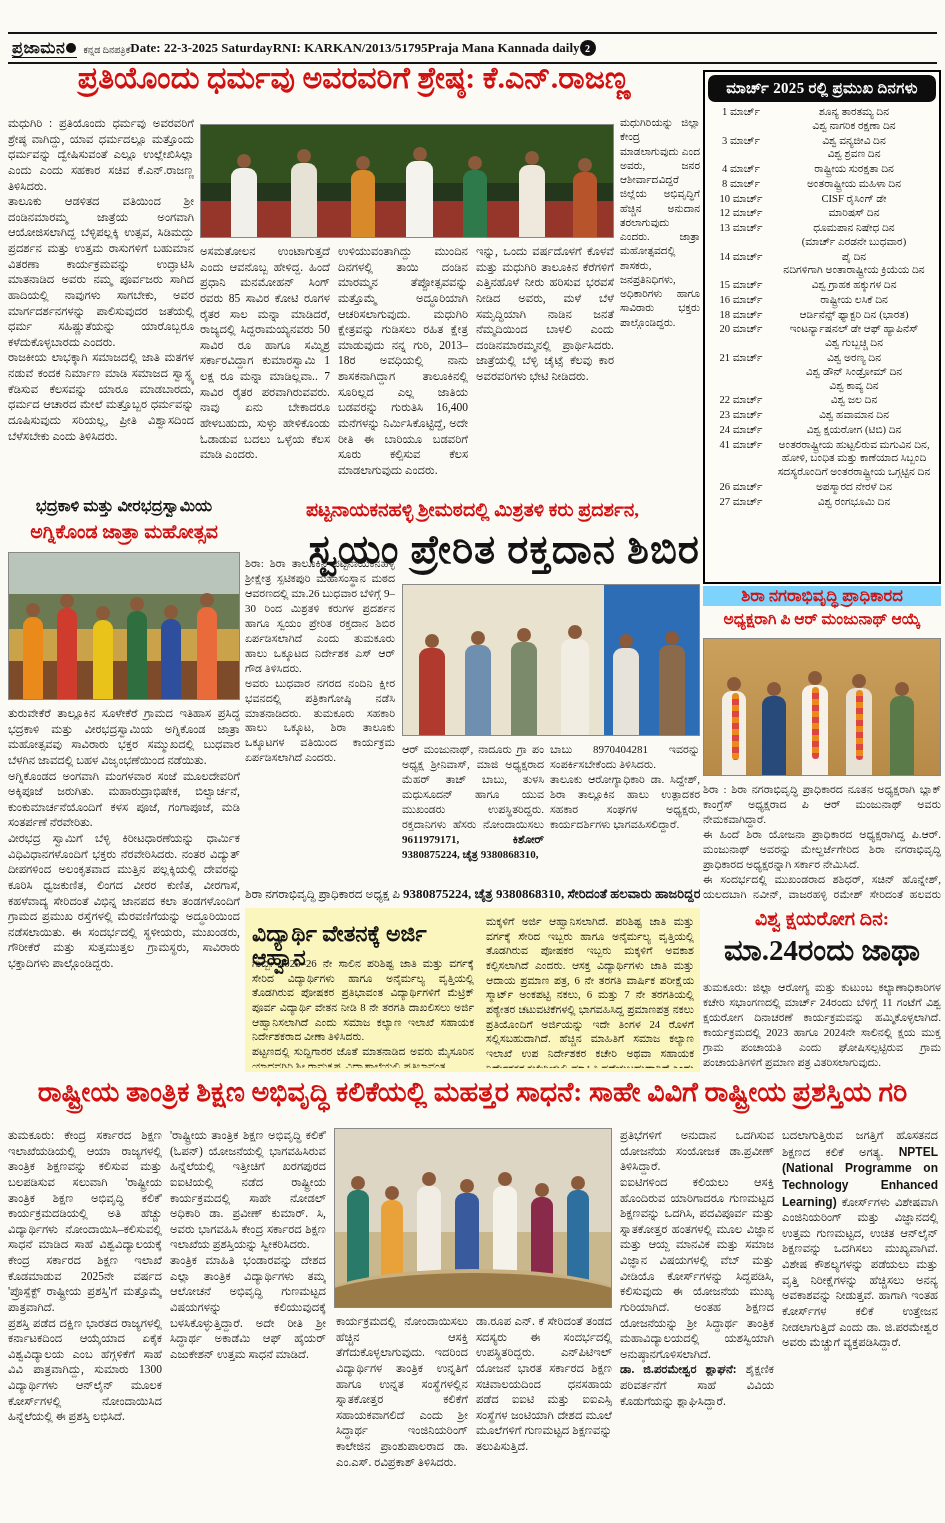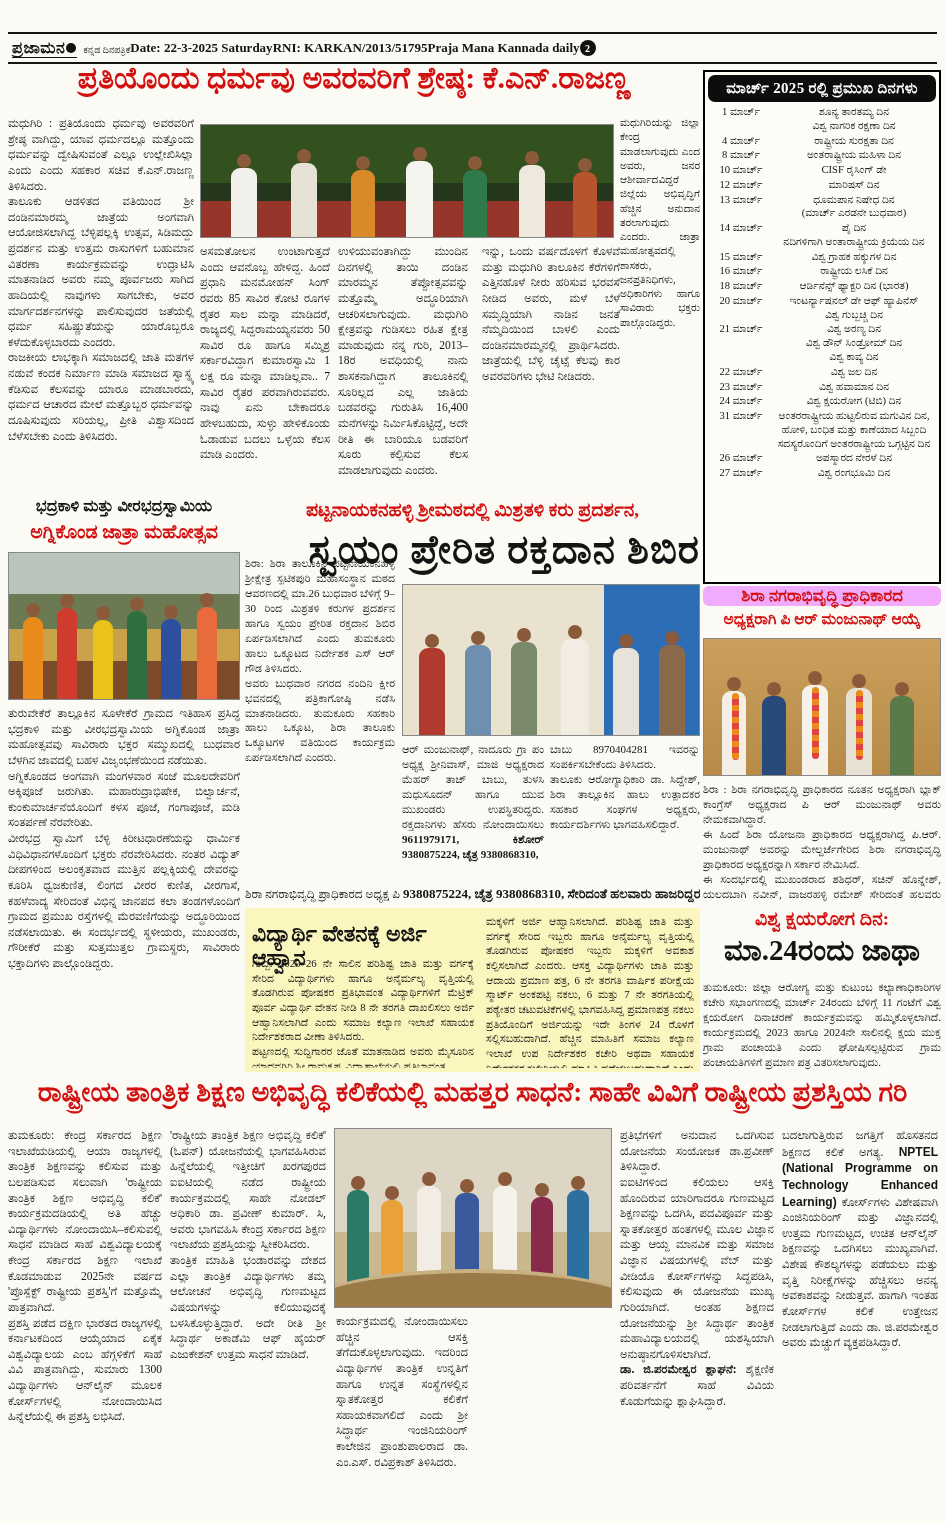--- a/index.html
+++ b/index.html
@@ -41,21 +41,21 @@
   .person::before{content:"";position:absolute;top:-14px;left:50%;transform:translateX(-50%);
                   width:14px;height:14px;border-radius:50%;background:#8a5a3b;}
   .garland::after{content:"";position:absolute;left:40%;top:2px;width:7px;height:80%;
                   background:repeating-linear-gradient(#e98a1a 0 6px,#d44 6px 12px);border-radius:4px;}
   .table-arc{position:absolute;left:-10%;bottom:-36px;width:120%;height:70px;border-radius:50%;
              background:#9a7a46;border-top:4px solid #c9b081;}
 
   .kicker-red{font-size:19px;font-weight:bold;}
   .big-black{font-size:40px;font-weight:bold;letter-spacing:1px;text-align:right;}
   .side-head{font-size:16.5px;font-weight:bold;}
-  .side-head-hl{background:#f0abfc;border-radius:6px;}
+  .side-head-hl{background:#7dd3fc;}
   .yellow-box{background:#fbf6bd;}
   .ybox-head{font-size:22px;font-weight:bold;line-height:1.1;}
   .small-txt{font-size:10.5px;}
 </style>
 </head>
 <body>
 
 <div class="page">
 
   <div class="abs mast">
@@ -78,33 +78,38 @@
     <span class="person" style="--c:#f2f0ea;left:30px;width:26px;height:62%;"></span>
     <span class="person" style="--c:#e7e2d6;left:90px;width:26px;height:66%;"></span>
     <span class="person" style="--c:#d8892a;left:150px;width:24px;height:60%;"></span>
     <span class="person" style="--c:#f5f3ee;left:205px;width:27px;height:68%;"></span>
     <span class="person" style="--c:#2f7a4b;left:262px;width:24px;height:60%;"></span>
     <span class="person" style="--c:#efe9dd;left:318px;width:26px;height:64%;"></span>
     <span class="person" style="--c:#b8542c;left:372px;width:24px;height:58%;"></span>
   </div>
   <div class="abs btxt" style="left:200px;top:244px;width:130px;height:248px;">ಅಸಮತೋಲನ ಉಂಟಾಗುತ್ತದೆ ಎಂದು ಆವನೊಬ್ಬ ಹೇಳಿದ್ದ. ಹಿಂದೆ ಪ್ರಧಾನಿ ಮನಮೋಹನ್ ಸಿಂಗ್ ರವರು 85 ಸಾವಿರ ಕೋಟಿ ರೂಗಳ ರೈತರ ಸಾಲ ಮನ್ನಾ ಮಾಡಿದರೆ, ರಾಜ್ಯದಲ್ಲಿ ಸಿದ್ದರಾಮಯ್ಯನವರು 50 ಸಾವಿರ ರೂ ಹಾಗೂ ಸಮ್ಮಿಶ್ರ ಸರ್ಕಾರವಿದ್ದಾಗ ಕುಮಾರಸ್ವಾಮಿ 1 ಲಕ್ಷ ರೂ ಮನ್ನಾ ಮಾಡಿಲ್ಲವಾ.. 7 ಸಾವಿರ ರೈತರ ಪರವಾಗಿರುವವರು. ನಾವು ಏನು ಬೇಕಾದರೂ ಹೇಳಬಹುದು, ಸುಳ್ಳು ಹೇಳಿಕೊಂಡು ಓಡಾಡುವ ಬದಲು ಒಳ್ಳೆಯ ಕೆಲಸ ಮಾಡಿ ಎಂದರು.</div>
   <div class="abs btxt" style="left:338px;top:244px;width:130px;height:248px;">ಉಳಿಯುವಂತಾಗಿದ್ದು ಮುಂದಿನ ದಿನಗಳಲ್ಲಿ ತಾಯಿ ದಂಡಿನ ಮಾರಮ್ಮನ ತೆಪ್ಪೋತ್ಸವವನ್ನು ಮತ್ತೊಮ್ಮೆ ಅದ್ಧೂರಿಯಾಗಿ ಆಚರಿಸಲಾಗುವುದು. ಮಧುಗಿರಿ ಕ್ಷೇತ್ರವನ್ನು ಗುಡಿಸಲು ರಹಿತ ಕ್ಷೇತ್ರ ಮಾಡುವುದು ನನ್ನ ಗುರಿ, 2013–18ರ ಅವಧಿಯಲ್ಲಿ ನಾನು ಶಾಸಕನಾಗಿದ್ದಾಗ ತಾಲೂಕಿನಲ್ಲಿ ಸೂರಿಲ್ಲದ ಎಲ್ಲ ಜಾತಿಯ ಬಡವರನ್ನು ಗುರುತಿಸಿ 16,400 ಮನೆಗಳನ್ನು ನಿರ್ಮಿಸಿಕೊಟ್ಟಿದ್ದೆ, ಅದೇ ರೀತಿ ಈ ಬಾರಿಯೂ ಬಡವರಿಗೆ ಸೂರು ಕಲ್ಪಿಸುವ ಕೆಲಸ ಮಾಡಲಾಗುವುದು ಎಂದರು.</div>
-  <div class="abs btxt" style="left:476px;top:244px;width:138px;height:248px;margin-left:6px;">ಇನ್ನು, ಒಂದು ವರ್ಷದೊಳಗೆ ಕೊಳವೆ ಮತ್ತು ಮಧುಗಿರಿ ತಾಲೂಕಿನ ಕೆರೆಗಳಿಗೆ ಎತ್ತಿನಹೊಳೆ ನೀರು ಹರಿಸುವ ಭರವಸೆ ನೀಡಿದ ಅವರು, ಮಳೆ ಬೆಳೆ ಸಮೃದ್ಧಿಯಾಗಿ ನಾಡಿನ ಜನತೆ ನೆಮ್ಮದಿಯಿಂದ ಬಾಳಲಿ ಎಂದು ದಂಡಿನಮಾರಮ್ಮನಲ್ಲಿ ಪ್ರಾರ್ಥಿಸಿದರು. ಜಾತ್ರೆಯಲ್ಲಿ ಬೆಳ್ಳಿ ಚೈಟ್ಸೆ ಕೆಲವು ಕಾರ ಅವರವರಿಗಳು ಭೇಟಿ ನೀಡಿದರು.</div>
+  <div class="abs btxt" style="left:476px;top:244px;width:138px;height:248px;">ಇನ್ನು, ಒಂದು ವರ್ಷದೊಳಗೆ ಕೊಳವೆ ಮತ್ತು ಮಧುಗಿರಿ ತಾಲೂಕಿನ ಕೆರೆಗಳಿಗೆ ಎತ್ತಿನಹೊಳೆ ನೀರು ಹರಿಸುವ ಭರವಸೆ ನೀಡಿದ ಅವರು, ಮಳೆ ಬೆಳೆ ಸಮೃದ್ಧಿಯಾಗಿ ನಾಡಿನ ಜನತೆ ನೆಮ್ಮದಿಯಿಂದ ಬಾಳಲಿ ಎಂದು ದಂಡಿನಮಾರಮ್ಮನಲ್ಲಿ ಪ್ರಾರ್ಥಿಸಿದರು. ಜಾತ್ರೆಯಲ್ಲಿ ಬೆಳ್ಳಿ ಚೈಟ್ಸೆ ಕೆಲವು ಕಾರ ಅವರವರಿಗಳು ಭೇಟಿ ನೀಡಿದರು.</div>
   <div class="abs btxt small-txt" style="left:620px;top:116px;width:80px;height:376px;">ಮಧುಗಿರಿಯನ್ನು ಜಿಲ್ಲಾ ಕೇಂದ್ರ ಮಾಡಲಾಗುವುದು ಎಂದ ಅವರು, ಜನರ ಆಶೀರ್ವಾದವಿದ್ದರೆ ಜಿಲ್ಲೆಯ ಅಭಿವೃದ್ಧಿಗೆ ಹೆಚ್ಚಿನ ಅನುದಾನ ತರಲಾಗುವುದು ಎಂದರು. ಜಾತ್ರಾ ಮಹೋತ್ಸವದಲ್ಲಿ ಶಾಸಕರು, ಜನಪ್ರತಿನಿಧಿಗಳು, ಅಧಿಕಾರಿಗಳು ಹಾಗೂ ಸಾವಿರಾರು ಭಕ್ತರು ಪಾಲ್ಗೊಂಡಿದ್ದರು.</div>
 
   <div class="abs march">
     <div class="march-band">ಮಾರ್ಚ್ 2025 ರಲ್ಲಿ ಪ್ರಮುಖ ದಿನಗಳು</div>
     <div class="march-list">
 
         <div class="march-row">
           <span class="march-date">1 ಮಾರ್ಚ್</span>
           <span class="march-ev">ಶೂನ್ಯ ತಾರತಮ್ಯ ದಿನ
 ವಿಶ್ವ ನಾಗರಿಕ ರಕ್ಷಣಾ ದಿನ</span>
         </div>
 
+        <div class="march-row">
+          <span class="march-date">3 ಮಾರ್ಚ್</span>
+          <span class="march-ev">ವಿಶ್ವ ವನ್ಯಜೀವಿ ದಿನ
+ವಿಶ್ವ ಶ್ರವಣ ದಿನ</span>
+        </div>
 
         <div class="march-row">
           <span class="march-date">4 ಮಾರ್ಚ್</span>
           <span class="march-ev">ರಾಷ್ಟ್ರೀಯ ಸುರಕ್ಷತಾ ದಿನ</span>
         </div>
 
         <div class="march-row">
           <span class="march-date">8 ಮಾರ್ಚ್</span>
           <span class="march-ev">ಅಂತರಾಷ್ಟ್ರೀಯ ಮಹಿಳಾ ದಿನ</span>
         </div>
@@ -169,21 +174,21 @@
           <span class="march-date">23 ಮಾರ್ಚ್</span>
           <span class="march-ev">ವಿಶ್ವ ಹವಾಮಾನ ದಿನ</span>
         </div>
 
         <div class="march-row">
           <span class="march-date">24 ಮಾರ್ಚ್</span>
           <span class="march-ev">ವಿಶ್ವ ಕ್ಷಯರೋಗ (ಟಿಬಿ) ದಿನ</span>
         </div>
 
         <div class="march-row">
-          <span class="march-date">31 ಮಾರ್ಚ್</span>
+          <span class="march-date">41 ಮಾರ್ಚ್</span>
           <span class="march-ev">ಅಂತರರಾಷ್ಟ್ರೀಯ ಹುಟ್ಟಲಿರುವ ಮಗುವಿನ ದಿನ, ಹೋಳಿ, ಬಂಧಿತ ಮತ್ತು ಕಾಣೆಯಾದ ಸಿಬ್ಬಂದಿ ಸದಸ್ಯರೊಂದಿಗೆ ಅಂತರರಾಷ್ಟ್ರೀಯ ಒಗ್ಗಟ್ಟಿನ ದಿನ</span>
         </div>
 
         <div class="march-row">
           <span class="march-date">26 ಮಾರ್ಚ್</span>
           <span class="march-ev">ಅಪಸ್ಮಾರದ ನೇರಳೆ ದಿನ</span>
         </div>
 
         <div class="march-row">
           <span class="march-date">27 ಮಾರ್ಚ್</span>
@@ -259,18 +264,19 @@
     <span class="person" style="--c:#2a7a6a;left:12px;width:22px;height:66%;"></span>
     <span class="person" style="--c:#e9a13a;left:46px;width:22px;height:60%;"></span>
     <span class="person" style="--c:#f1ede4;left:82px;width:24px;height:68%;"></span>
     <span class="person" style="--c:#3a5a9e;left:120px;width:24px;height:64%;"></span>
     <span class="person" style="--c:#f5f2ea;left:158px;width:24px;height:68%;"></span>
     <span class="person" style="--c:#8a2a4a;left:196px;width:22px;height:62%;"></span>
     <span class="person" style="--c:#2d6f9e;left:232px;width:22px;height:66%;"></span>
     <span class="table-arc"></span>
   </div>
   <div class="abs btxt" style="left:336px;top:1314px;width:132px;height:202px;">ಕಾರ್ಯಕ್ರಮದಲ್ಲಿ ನೋಂದಾಯಿಸಲು ಹೆಚ್ಚಿನ ಆಸಕ್ತಿ ತೆಗೆದುಕೊಳ್ಳಲಾಗುವುದು. ಇದರಿಂದ ವಿದ್ಯಾರ್ಥಿಗಳ ತಾಂತ್ರಿಕ ಉನ್ನತಿಗೆ ಹಾಗೂ ಉನ್ನತ ಸಂಸ್ಥೆಗಳಲ್ಲಿನ ಸ್ನಾತಕೋತ್ತರ ಕಲಿಕೆಗೆ ಸಹಾಯಕವಾಗಲಿದೆ ಎಂದು ಶ್ರೀ ಸಿದ್ಧಾರ್ಥ ಇಂಜಿನಿಯರಿಂಗ್ ಕಾಲೇಜಿನ ಪ್ರಾಂಶುಪಾಲರಾದ ಡಾ. ಎಂ.ಎಸ್. ರವಿಪ್ರಕಾಶ್ ತಿಳಿಸಿದರು.</div>
+  <div class="abs btxt" style="left:476px;top:1314px;width:136px;height:202px;">ಡಾ.ರೂಪ ಎನ್. ಕೆ ಸೇರಿದಂತೆ ತಂಡದ ಸದಸ್ಯರು ಈ ಸಂದರ್ಭದಲ್ಲಿ ಉಪಸ್ಥಿತರಿದ್ದರು. ಎನ್‌ಪಿಟಿಇಲ್ ಯೋಜನೆ ಭಾರತ ಸರ್ಕಾರದ ಶಿಕ್ಷಣ ಸಚಿವಾಲಯದಿಂದ ಧನಸಹಾಯ ಪಡೆದ ಐಐಟಿ ಮತ್ತು ಐಐಎಸ್ಸಿ ಸಂಸ್ಥೆಗಳ ಜಂಟಿಯಾಗಿ ದೇಶದ ಮೂಲೆ ಮೂಲೆಗಳಿಗೆ ಗುಣಮಟ್ಟದ ಶಿಕ್ಷಣವನ್ನು ತಲುಪಿಸುತ್ತಿದೆ.</div>
   <div class="abs btxt" style="left:620px;top:1128px;width:154px;height:388px;"><span>ಪ್ರತಿಭೆಗಳಿಗೆ ಅನುದಾನ ಒದಗಿಸುವ ಯೋಜನೆಯ ಸಂಯೋಜಕ ಡಾ.ಪ್ರವೀಣ್ ತಿಳಿಸಿದ್ದಾರೆ.
 ಐಐಟಿಗಳಿಂದ ಕಲಿಯಲು ಆಸಕ್ತಿ ಹೊಂದಿರುವ ಯಾರಿಗಾದರೂ ಗುಣಮಟ್ಟದ ಶಿಕ್ಷಣವನ್ನು ಒದಗಿಸಿ, ಪದವಿಪೂರ್ವ ಮತ್ತು ಸ್ನಾತಕೋತ್ತರ ಹಂತಗಳಲ್ಲಿ ಮೂಲ ವಿಜ್ಞಾನ ಮತ್ತು ಆಯ್ದ ಮಾನವಿಕ ಮತ್ತು ಸಮಾಜ ವಿಜ್ಞಾನ ವಿಷಯಗಳಲ್ಲಿ ವೆಬ್ ಮತ್ತು ವೀಡಿಯೊ ಕೋರ್ಸ್‌ಗಳನ್ನು ಸಿದ್ಧಪಡಿಸಿ, ಕಲಿಸುವುದು ಈ ಯೋಜನೆಯ ಮುಖ್ಯ ಗುರಿಯಾಗಿದೆ. ಅಂತಹ ಶಿಕ್ಷಣದ ಯೋಜನೆಯನ್ನು ಶ್ರೀ ಸಿದ್ಧಾರ್ಥ ತಾಂತ್ರಿಕ ಮಹಾವಿದ್ಯಾಲಯದಲ್ಲಿ ಯಶಸ್ವಿಯಾಗಿ ಅನುಷ್ಠಾನಗೊಳಿಸಲಾಗಿದೆ.</span>
 <span class="bold">ಡಾ. ಜಿ.ಪರಮೇಶ್ವರ ಶ್ಲಾಘನೆ:</span> <span>ಶೈಕ್ಷಣಿಕ ಪರಿವರ್ತನೆಗೆ ಸಾಹೆ ವಿವಿಯ ಕೊಡುಗೆಯನ್ನು ಶ್ಲಾಘಿಸಿದ್ದಾರೆ.</span></div>
   <div class="abs btxt" style="left:782px;top:1128px;width:156px;height:388px;"><span>ಬದಲಾಗುತ್ತಿರುವ ಜಗತ್ತಿಗೆ ಹೊಸತನದ ಶಿಕ್ಷಣದ ಕಲಿಕೆ ಅಗತ್ಯ. </span><span class="bold" style="font-family:'Liberation Sans',sans-serif;font-size:12px;">NPTEL (National Programme on Technology Enhanced Learning)</span><span> ಕೋರ್ಸ್‌ಗಳು ವಿಶೇಷವಾಗಿ ಎಂಜಿನಿಯರಿಂಗ್ ಮತ್ತು ವಿಜ್ಞಾನದಲ್ಲಿ ಉತ್ತಮ ಗುಣಮಟ್ಟದ, ಉಚಿತ ಆನ್‌ಲೈನ್ ಶಿಕ್ಷಣವನ್ನು ಒದಗಿಸಲು ಮುಖ್ಯವಾಗಿವೆ. ವಿಶೇಷ ಕೌಶಲ್ಯಗಳನ್ನು ಪಡೆಯಲು ಮತ್ತು ವೃತ್ತಿ ನಿರೀಕ್ಷೆಗಳನ್ನು ಹೆಚ್ಚಿಸಲು ಅನನ್ಯ ಅವಕಾಶವನ್ನು ನೀಡುತ್ತವೆ. ಹಾಗಾಗಿ ಇಂತಹ ಕೋರ್ಸ್‌ಗಳ ಕಲಿಕೆ ಉತ್ತೇಜನ ನೀಡಲಾಗುತ್ತಿದೆ ಎಂದು ಡಾ. ಜಿ.ಪರಮೇಶ್ವರ ಅವರು ಮೆಚ್ಚುಗೆ ವ್ಯಕ್ತಪಡಿಸಿದ್ದಾರೆ.</span></div>
 
 </div>
 
 </body></html>

